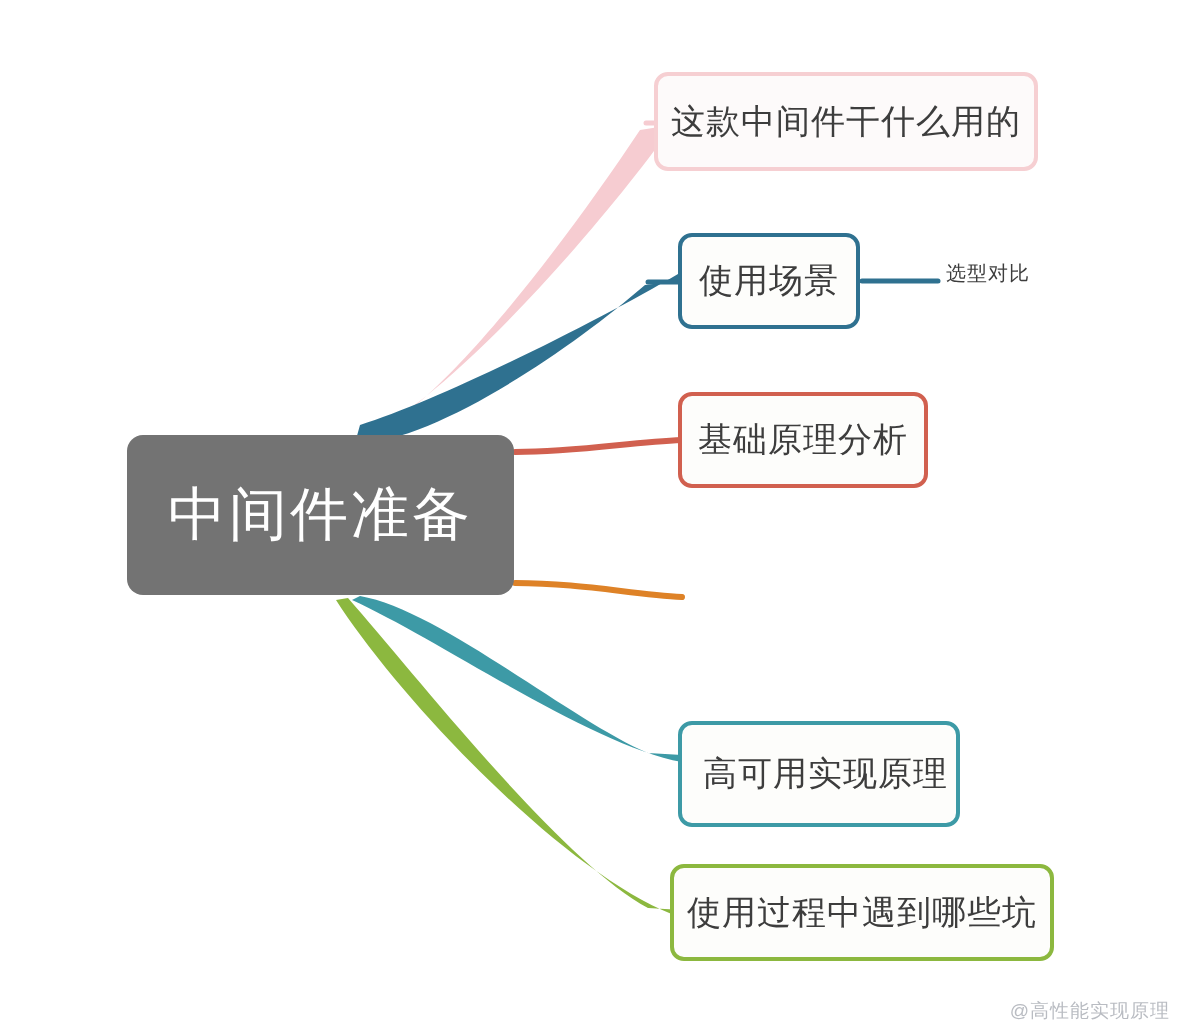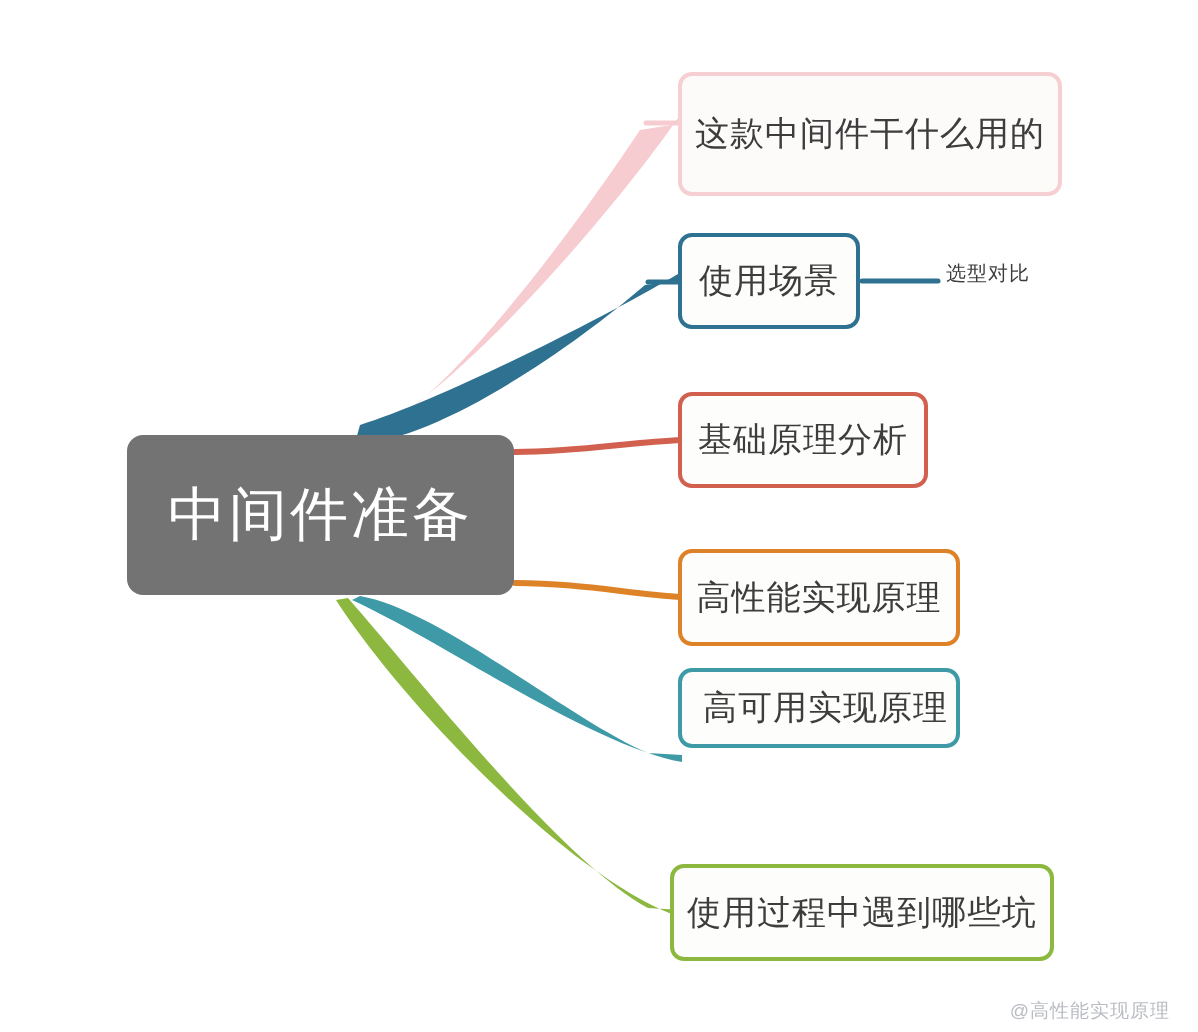--- a/index.html
+++ b/index.html
@@ -51,38 +51,38 @@
     align-items: center;
     justify-content: center;
     background: #737373;
     border-radius: 16px;
     color: #ffffff;
     font-size: 58px;
     letter-spacing: 3px;
     white-space: nowrap;
   }
   #node-1 {
-    left: 678px; top: 72px; width: 384px; height: 124px;
+    left: 654px; top: 72px; width: 384px; height: 99px;
     border-color: #f6cfd2;
     background: #fdfafa;
   }
   #node-2 {
     left: 678px; top: 233px; width: 182px; height: 96px;
     border-color: #2f7190;
   }
   #node-3 {
     left: 678px; top: 392px; width: 250px; height: 96px;
     border-color: #d1604f;
   }
   #node-4 {
     left: 678px; top: 549px; width: 282px; height: 97px;
     border-color: #de8227;
   }
   #node-5 {
-    left: 678px; top: 668px; width: 282px; height: 80px;
+    left: 678px; top: 721px; width: 282px; height: 106px;
     border-color: #3d9aa6;
     padding-left: 13px;
   }
   #node-6 {
     left: 670px; top: 864px; width: 384px; height: 97px;
     border-color: #8cb83f;
   }
   #leaf-label-1 {
     position: absolute;
     left: 946px;
@@ -164,23 +164,20 @@
   </div>
 
   <div id="leaf-label-1">
     <span>选型对比</span>
   </div>
 
   <div id="node-3" class="node-box">
     <span>基础原理分析</span>
   </div>
 
-  <div id="node-4" class="node-box">
-    <span>高性能实现原理</span>
-  </div>
 
   <div id="node-5" class="node-box">
     <span>高可用实现原理</span>
   </div>
 
   <div id="node-6" class="node-box">
     <span>使用过程中遇到哪些坑</span>
   </div>
 
   <div id="watermark">

